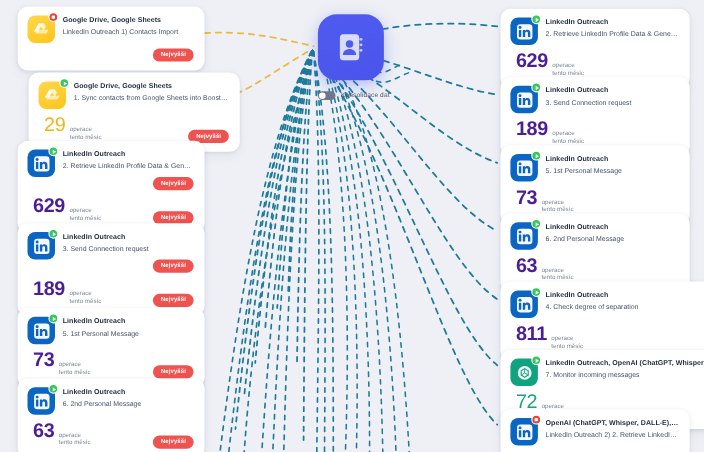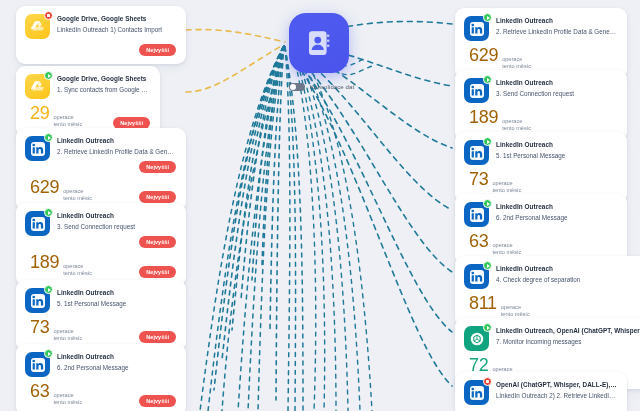--- a/index.html
+++ b/index.html
@@ -74,21 +74,21 @@
   }
   .card-bottom {
     display: flex; align-items: flex-end; justify-content: space-between;
     margin-top: 5px;
   }
   .stat { display: flex; align-items: baseline; gap: 4px; padding-left: 5px; }
   .stat-num {
     font-size: 18px; font-weight: normal; line-height: 1;
     letter-spacing: -.3px;
   }
-  .num-blue { color: #a16207; }
+  .num-blue { color: #4c1d95; font-weight: bold; }
   .num-amber { color: #f5b216; }
   .num-green { color: #18a57c; }
   .stat-unit { font-size: 5.6px; color: #7b8799; line-height: 1.3; }
   .stat-unit span { display: block; }
   .pill {
     background: #ef5350;
     color: #fff;
     font-size: 5.4px;
     font-weight: bold;
     border-radius: 20px;
@@ -211,21 +211,21 @@
         <div class="card-text">
           <div class="card-apps">Google Drive, Google Sheets</div>
           <div class="card-desc">LinkedIn Outreach 1) Contacts Import</div>
         </div>
       </div>
       <div class="card-bottom">
         <div class="stat"></div>
         <span class="pill">Nejvyšší</span>
       </div>
     </div>
-    <div class="card" style="left: 16px; top: 66px; width: 144px; min-height: 52px; justify-content: space-between;">
+    <div class="card" style="left: 26px; top: 66px; width: 192px; min-height: 52px; justify-content: space-between;">
       <div class="card-top">
         <div class="applogo logo-gdrive">
           <svg width="15" height="14" viewBox="0 0 24 22">
             <path d="M8.2 1.5 1 14h6.1l6.1-10.6z" fill="#ffffff" opacity=".92"></path>
             <path d="M15.6 1.5H8.9l6.4 11.1 3.4-5.8z" fill="#ffffff" opacity=".75"></path>
             <path d="M2.6 16.6h17L22.8 11H8.3z" fill="#ffffff" opacity=".6"></path>
           </svg>
           <span class="badge-dot dot-green">
             <span class="dot-glyph"></span>
           </span>

